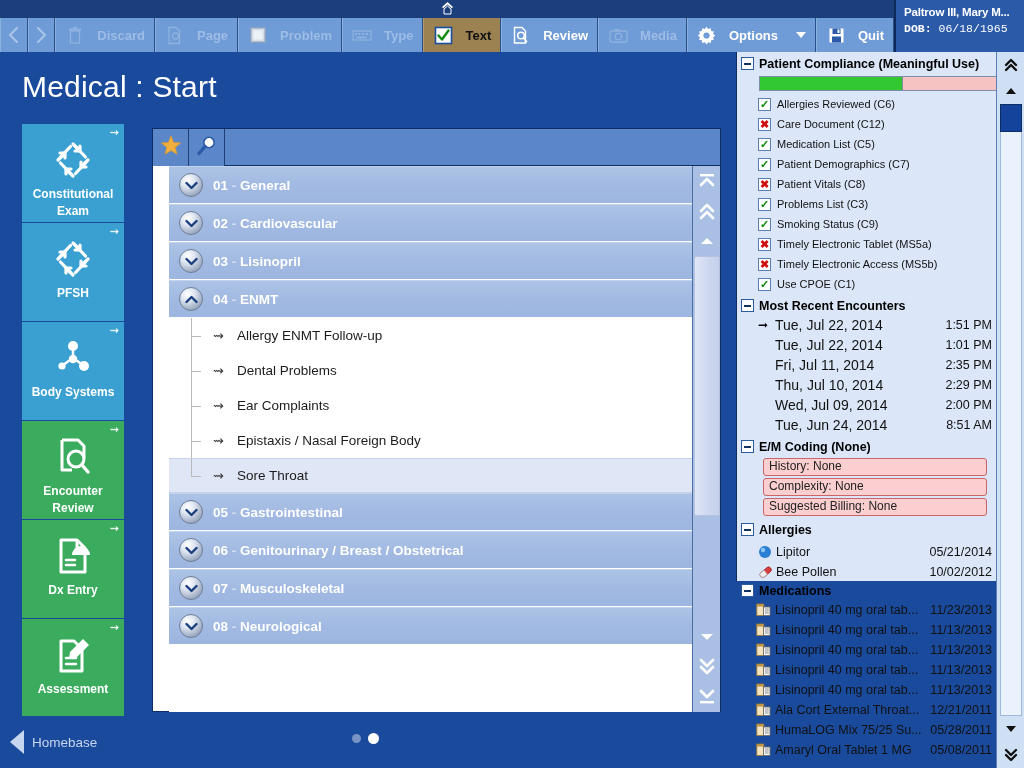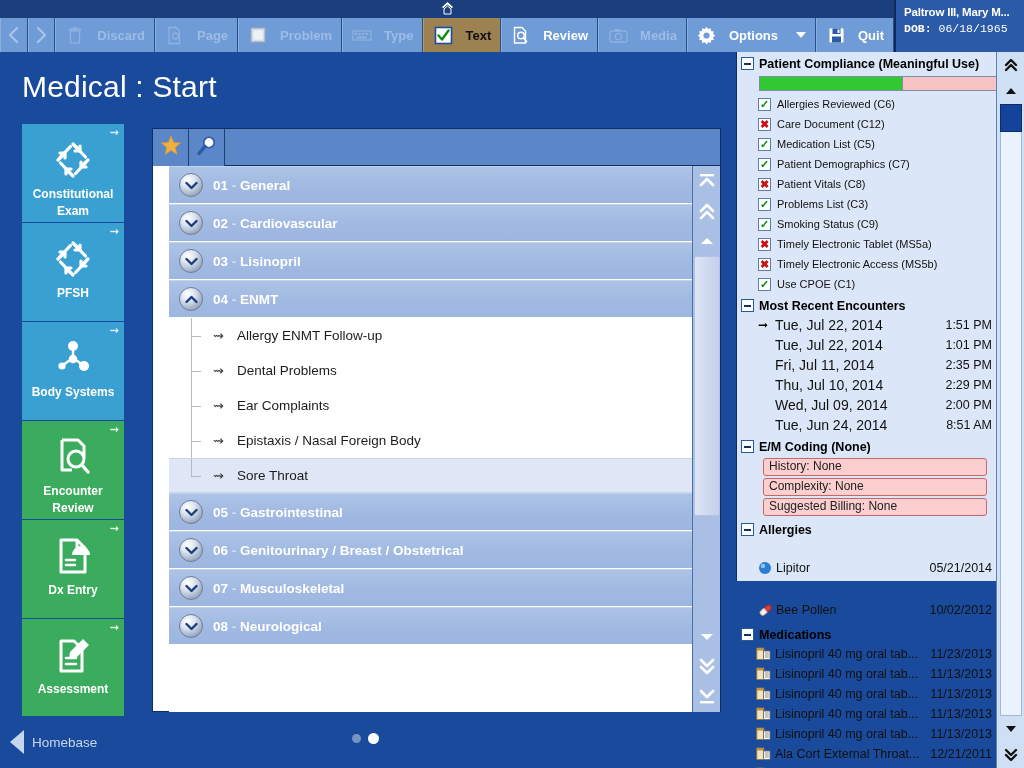--- a/index.html
+++ b/index.html
@@ -160,21 +160,21 @@
   .enc-date { font-size: 14px; color: #111111; margin-left: 2px; }
   .enc-time { margin-left: auto; font-size: 12.5px; color: #111111; padding-right: 5px; }
 
   .em-row {
     margin: 2px 0 0 22px; width: 224px; height: 18px;
     background: #fbcfcf; border: 1px solid #cc6666; border-radius: 3px;
     display: flex; align-items: flex-start; padding-left: 5px;
   }
   .em-txt { font-size: 12px; color: #222222; }
 
-  .alg-row { display: flex; align-items: flex-start; height: 20px; padding-left: 17px; margin-top: 22px; }
+  .alg-row { display: flex; align-items: flex-end; height: 20px; padding-left: 17px; }
   .alg-ico { width: 18px; display: flex; align-items: center; flex: none; }
   .alg-lbl { font-size: 12.5px; color: #111111; }
   .alg-date { margin-left: auto; font-size: 12.5px; color: #111111; padding-right: 5px; }
 
   .med-row { display: flex; align-items: center; height: 20px; padding-left: 15px; }
   .med-ico { width: 19px; display: flex; align-items: center; flex: none; }
   .med-lbl { font-size: 12.5px; color: #111111; white-space: nowrap; }
   .med-date { margin-left: auto; font-size: 12.5px; color: #111111; padding-right: 5px; }
 
   .rp-sb {

